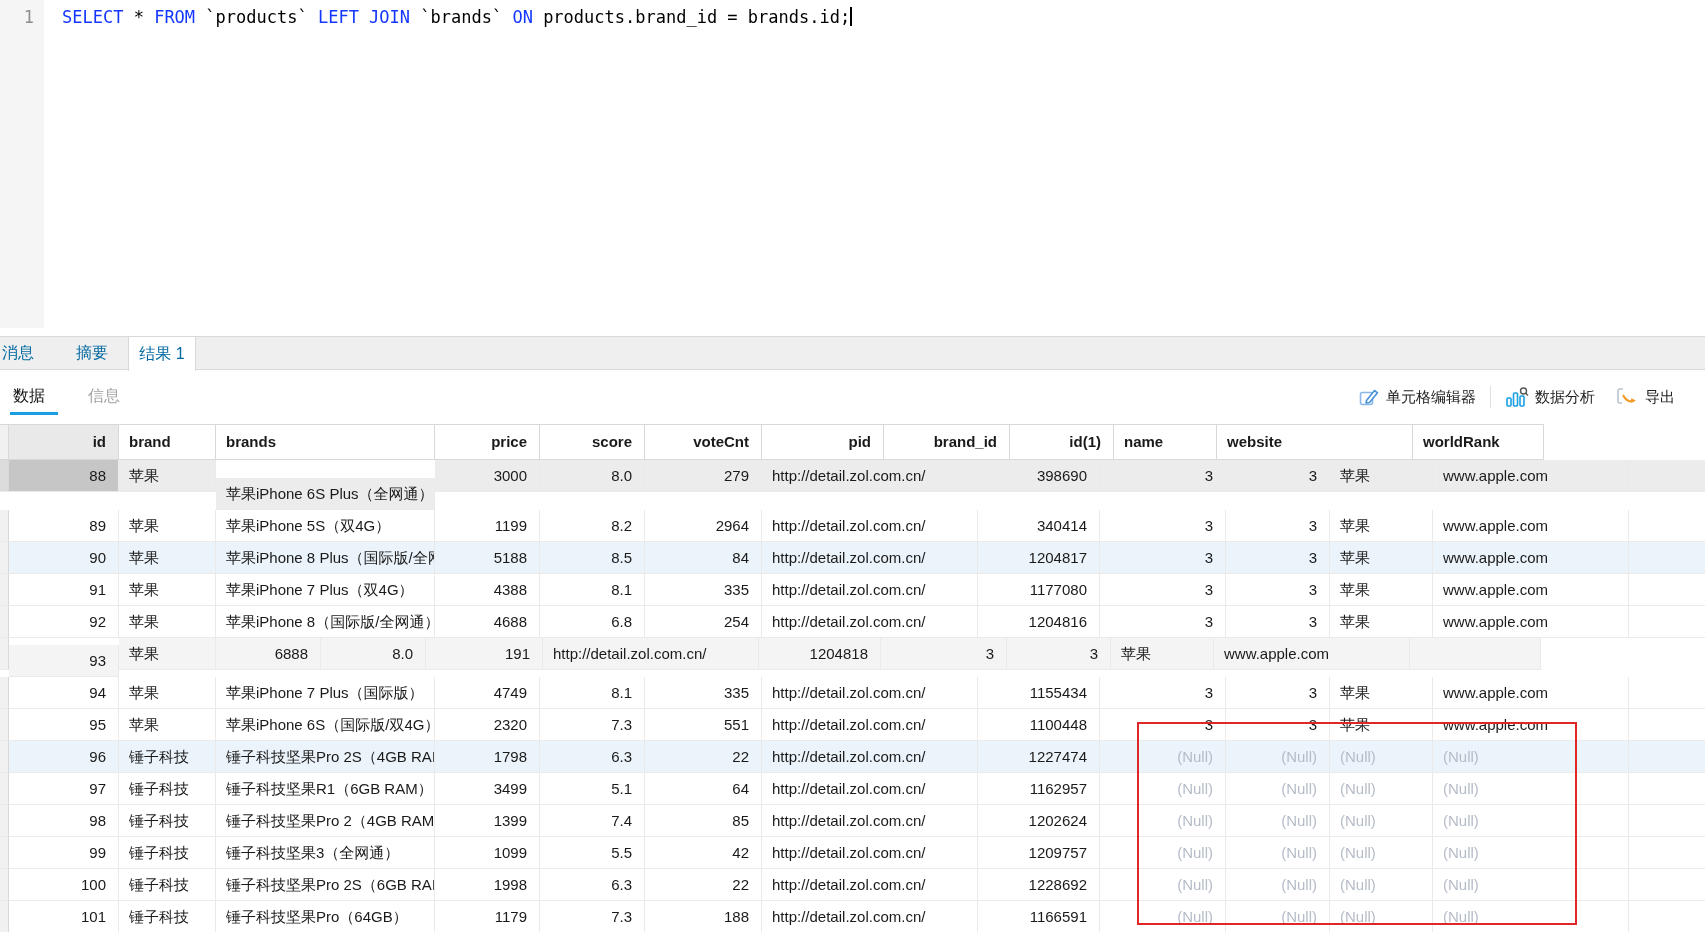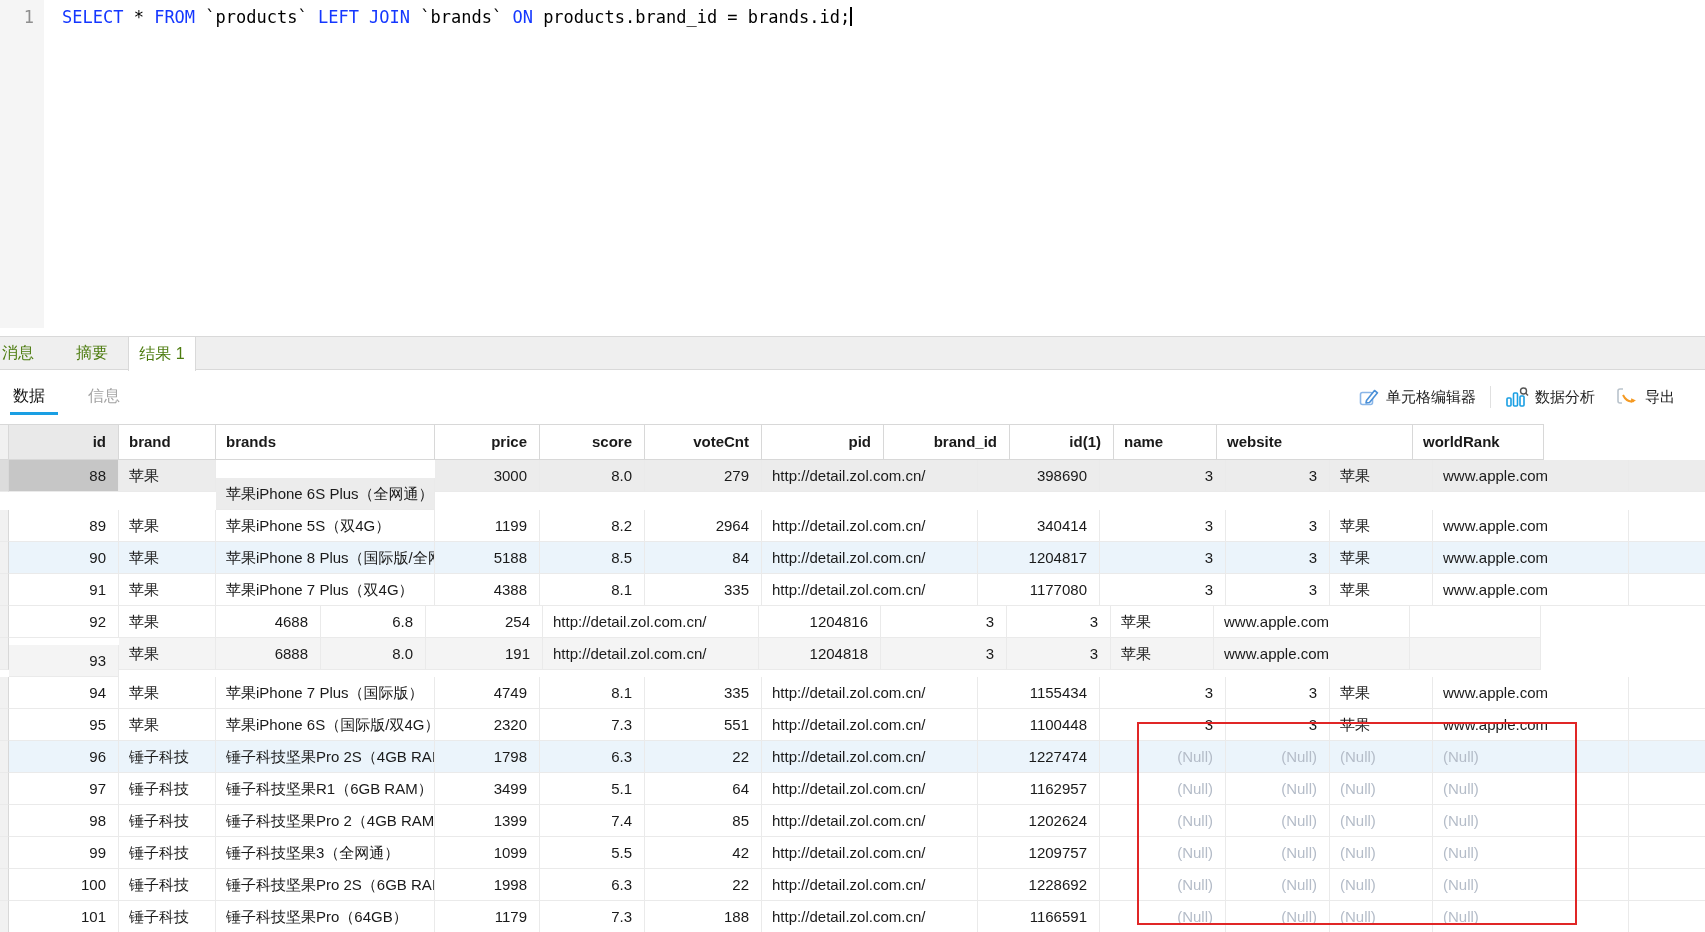--- a/index.html
+++ b/index.html
@@ -29,21 +29,21 @@
   }
   .code-line .kw{color:var(--kw-blue);}
   .caret{display:inline-block;width:2px;height:19px;background:#000;vertical-align:-3px;}
   
   .tabstrip{
     position:absolute;left:0;top:336px;width:1705px;height:34px;background:#efefef;
     border-top:1px solid #d9d9d9;border-bottom:1px solid #d9d9d9;
   }
   .rtab{
     position:absolute;top:0;height:33px;display:flex;align-items:center;
-    font-size:16px;color:#4d7c0f;cursor:default;
+    font-size:16px;color:#0369a1;cursor:default;
   }
   .rtab.active{
     height:34px;background:#fff;border-left:1px solid #d9d9d9;border-right:1px solid #d9d9d9;
     justify-content:center;z-index:2;
   }
   
   .viewbar{position:absolute;left:0;top:370px;width:1705px;height:54px;background:#fff;}
   .vtab{position:absolute;top:16px;font-size:16px;}
   .vtab.active{color:#111;}
   .vtab.inactive{color:#a3a3a3;}
@@ -217,20 +217,21 @@
         <div class="gcell num" style="width: 126px;">3</div>
         <div class="gcell num" style="width: 104px;">3</div>
         <div class="gcell" style="width: 103px;">苹果</div>
         <div class="gcell" style="width: 196px;">www.apple.com</div>
         <div class="gcell" style="width: 131px;"></div>
       </div>
       <div class="grow">
         <div class="gcell gutter" style="width: 9px;"></div>
         <div class="gcell num id-col" style="width: 110px;">92</div>
         <div class="gcell" style="width: 97px;">苹果</div>
+        <div class="gcell" style="width: 219px;">苹果iPhone 8（国际版/全网通）</div>
         <div class="gcell num" style="width: 105px;">4688</div>
         <div class="gcell num" style="width: 105px;">6.8</div>
         <div class="gcell num" style="width: 117px;">254</div>
         <div class="gcell" style="width: 216px;">http://detail.zol.com.cn/</div>
         <div class="gcell num" style="width: 122px;">1204816</div>
         <div class="gcell num" style="width: 126px;">3</div>
         <div class="gcell num" style="width: 104px;">3</div>
         <div class="gcell" style="width: 103px;">苹果</div>
         <div class="gcell" style="width: 196px;">www.apple.com</div>
         <div class="gcell" style="width: 131px;"></div>

